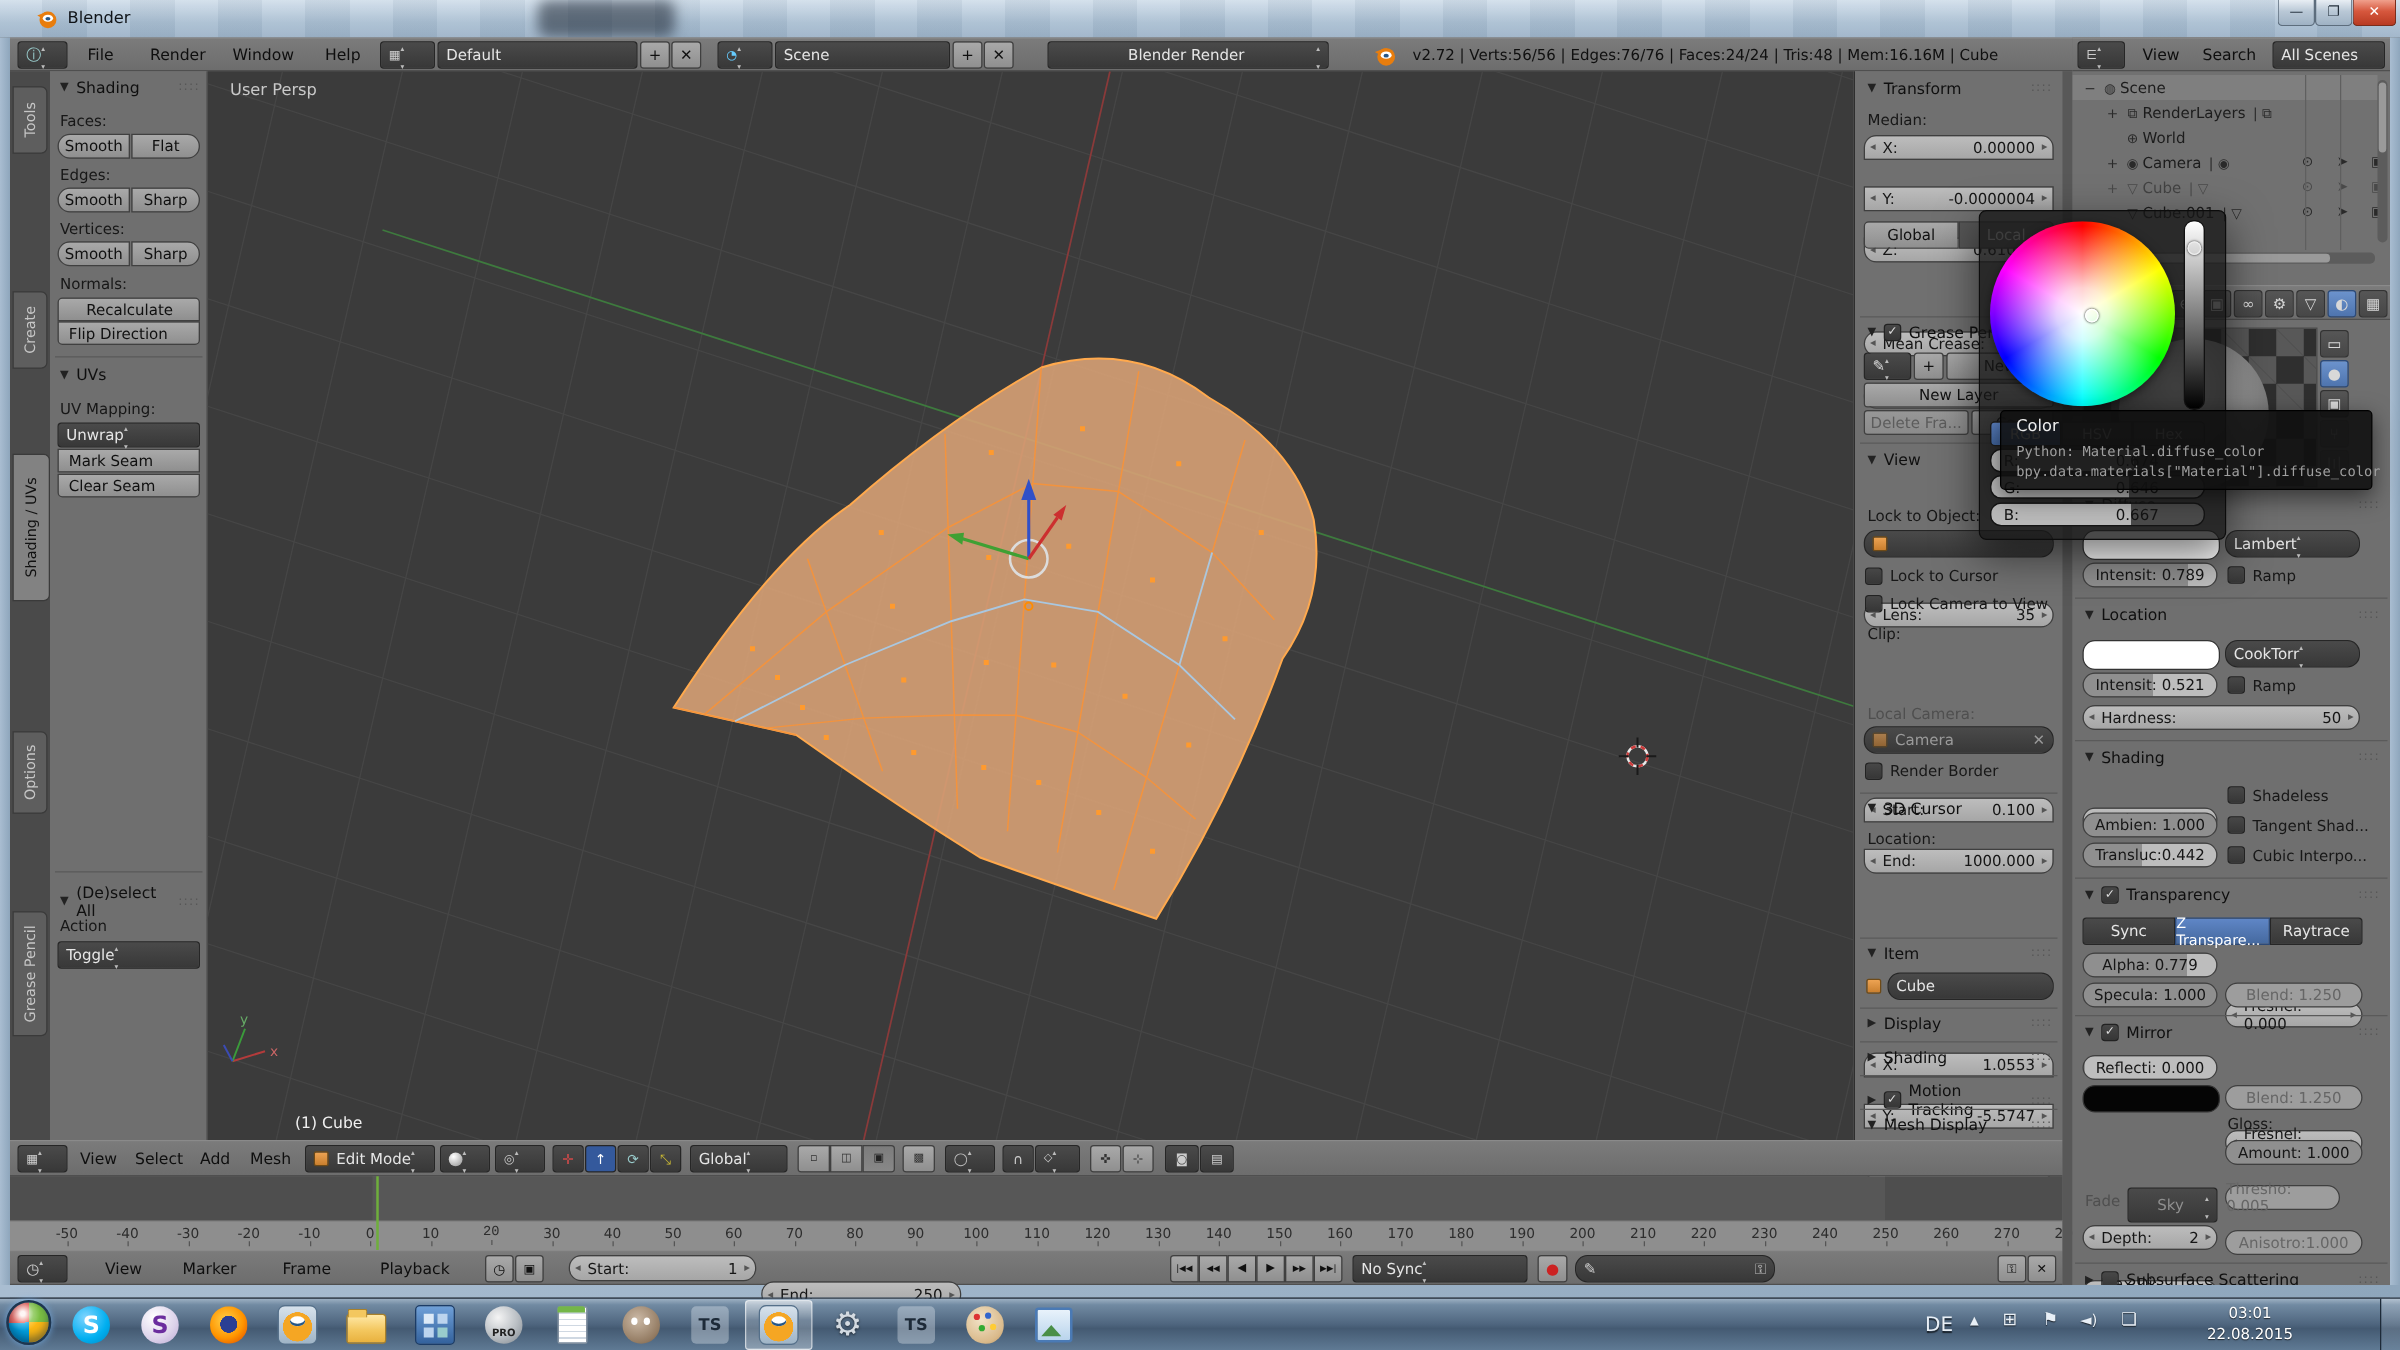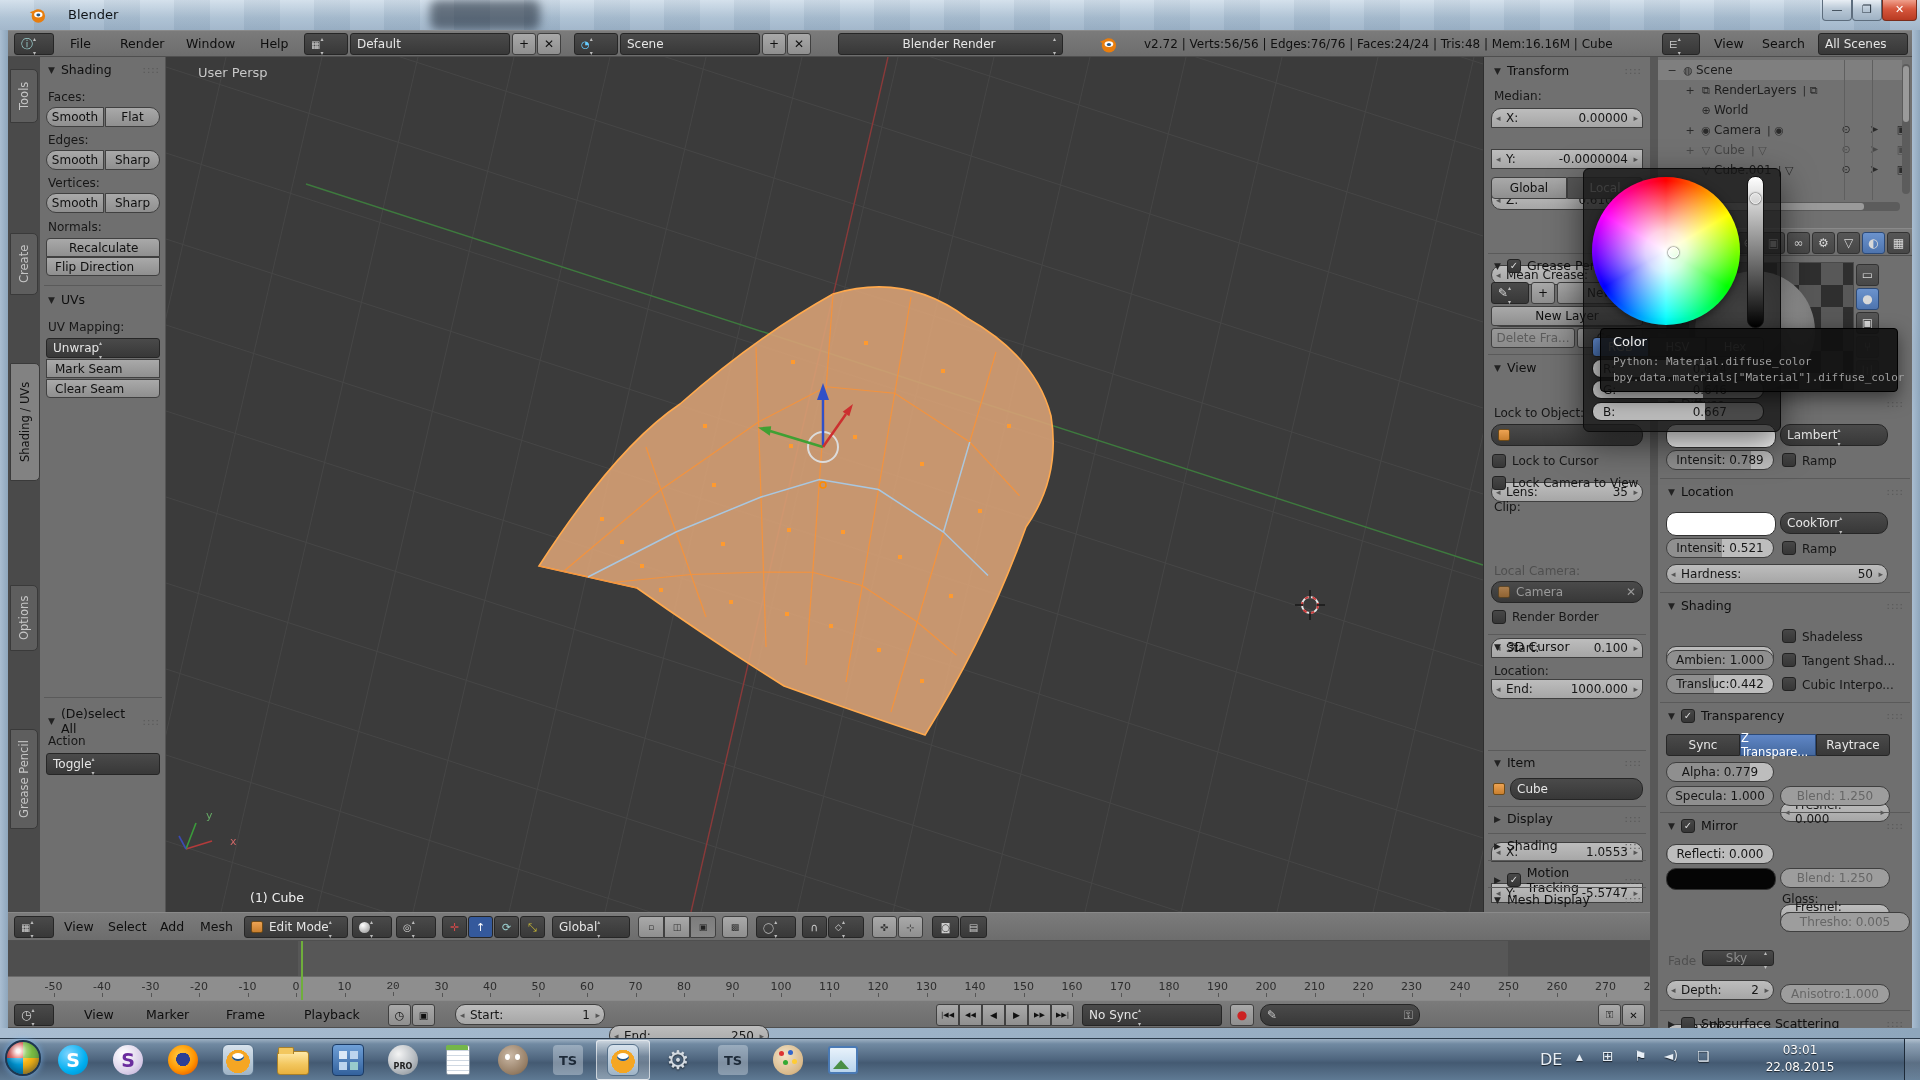--- a/index.html
+++ b/index.html
@@ -1,20 +1,20 @@
 <!DOCTYPE html>
 <html><head>
 <meta charset="utf-8">
 <style>
   html,body{margin:0;padding:0;}
   body{width:1920px;height:1080px;position:relative;overflow:hidden;background:#6f6f6f;
        font-family:"DejaVu Sans","Liberation Sans",sans-serif;font-size:12px;color:#111;
        -webkit-font-smoothing:antialiased;}
   .ab{position:absolute;}
-  .txt{white-space:nowrap;margin-left:14px;}
+  .txt{white-space:nowrap;}
   
   #titlebar{left:0;top:0;width:1920px;height:30px;
     background:linear-gradient(#d2dfeb,#aabfd2 60%,#9db3c8);overflow:hidden;}
   #titlebar .streaks{left:0;top:0;width:1920px;height:30px;opacity:.5;
     background:repeating-linear-gradient(90deg,rgba(255,255,255,.12) 0 34px,rgba(40,60,80,.10) 34px 70px);}
   #titlebar .blob{left:430px;top:0;width:110px;height:30px;background:rgba(25,35,48,.55);filter:blur(5px);border-radius:8px;}
   .winborder{background:linear-gradient(90deg,#a9bdd1,#8ea6bc);}
   #taskbar{left:0;top:1038px;width:1920px;height:42px;
     background:linear-gradient(#9db0c3 0%,#718aa2 12%,#4e657e 50%,#445a72 58%,#5d7democr democ 0),linear-gradient(#9db0c3 0%,#718aa2 12%,#4e657e 50%,#445a72 58%,#5f7archive0 100%);
     background:linear-gradient(#9db0c3 0%,#718aa2 12%,#4e657e 50%,#445a72 58%,#5f7a94 100%);
@@ -907,25 +907,25 @@
   <div class="pill ab" style="left:8px;top:672px;width:108px;height:20px">
       <span>Depth:</span>
       <span class="nv">2</span>
     </div>
   <div class="sl ab" style="left:122px;top:684px;width:110px;height:20px;--f:100%">
       <span>Amount: 1.000</span>
     </div>
   <div class="pill ab" style="left:8px;top:696px;width:108px;height:20px">
       <span>Max Di: 0.000</span>
     </div>
-  <div class="sl dis ab" style="left:122px;top:684px;width:130px;height:20px">
+  <div class="sl dis ab" style="left:122px;top:720px;width:92px;height:20px">
       <span>Thresho: 0.005</span>
     </div>
   <span class="lbl dim ab" style="left:10px;top:726px">Fade</span>
-  <div class="ab btnD" style="left:44px;top:722px;width:72px;height:16px;color:#8f8f8f">
+  <div class="ab btnD" style="left:44px;top:722px;width:72px;height:28px;color:#8f8f8f">
       <span style="margin:0 auto">Sky</span>
       <span class="dd"></span>
     </div>
 
   <div class="sl dis ab" style="left:122px;top:756px;width:110px;height:20px">
       <span>Anisotro:1.000</span>
     </div>
   <div class="hr ab" style="left:2px;top:782px;width:250px"></div>
 
   <div class="hdr closed ab" style="left:10px;top:788px;width:236px">

